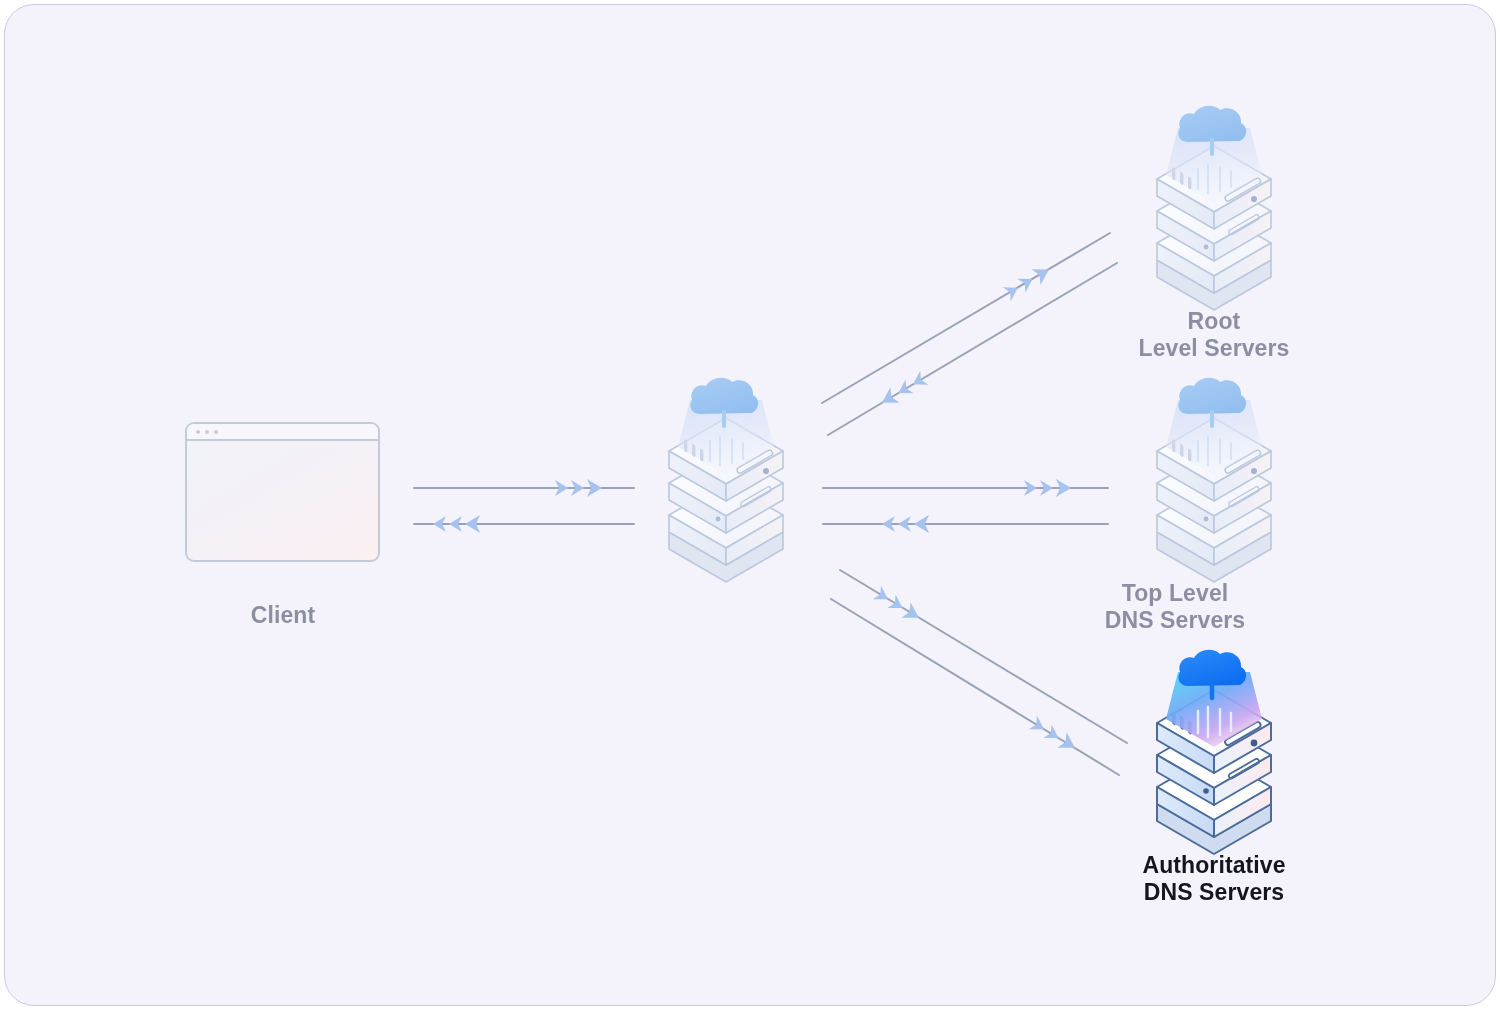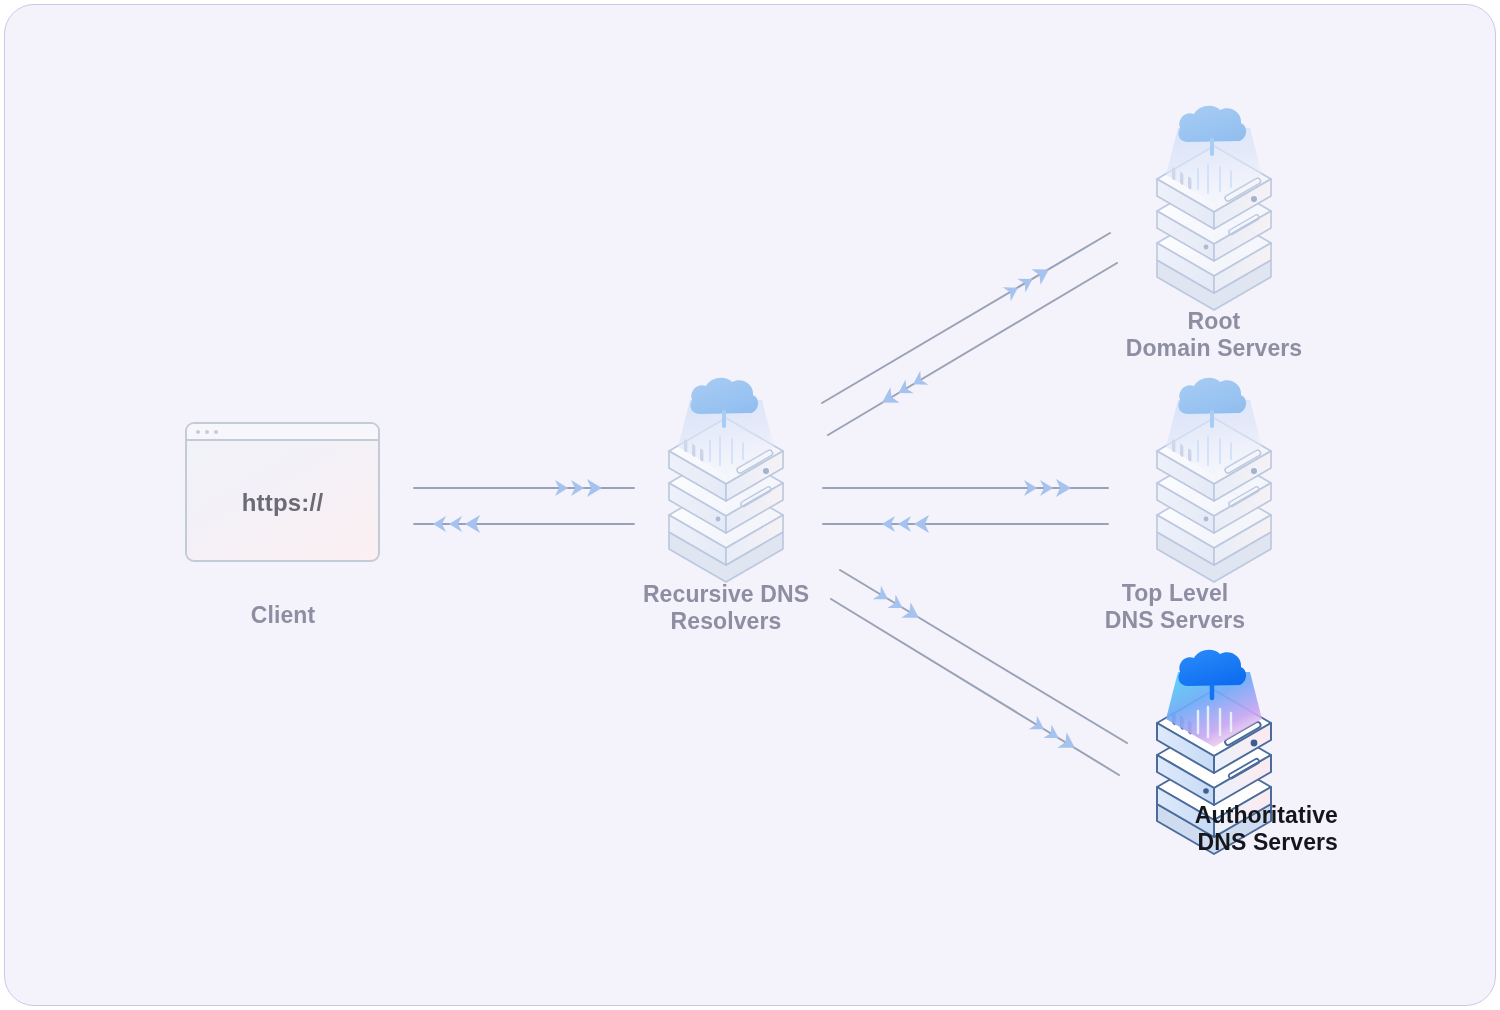--- a/index.html
+++ b/index.html
@@ -341,30 +341,27 @@
       </g>
     </g>
   </svg>
 
   <div id="client-window">
     <div id="client-chrome">
       <span class="chrome-dot" style="left:9px"></span>
       <span class="chrome-dot" style="left:18px"></span>
       <span class="chrome-dot" style="left:27px"></span>
     </div>
-    <div id="client-url">https://</div>
   </div>
 
   <div class="node-label" style="left:180px;top:583px;width:196px;margin-top:14px;">Client</div>
 
-  <div class="node-label" style="left:601px;top:576px;width:240px;">Recursive DNS
-Resolvers</div>
 
   <div class="node-label" style="left:1085px;top:303px;width:248px;">Root
-Domain Servers</div>
+Level Servers</div>
 
   <div class="node-label" style="left:1046px;top:575px;width:248px;">Top Level
 DNS Servers</div>
 
-  <div class="node-label bold" style="left:1085px;top:797px;width:248px;text-align:right;">Authoritative
+  <div class="node-label bold" style="left:1085px;top:847px;width:248px;">Authoritative
 DNS Servers</div>
 
 </div>
 
 </body></html>

